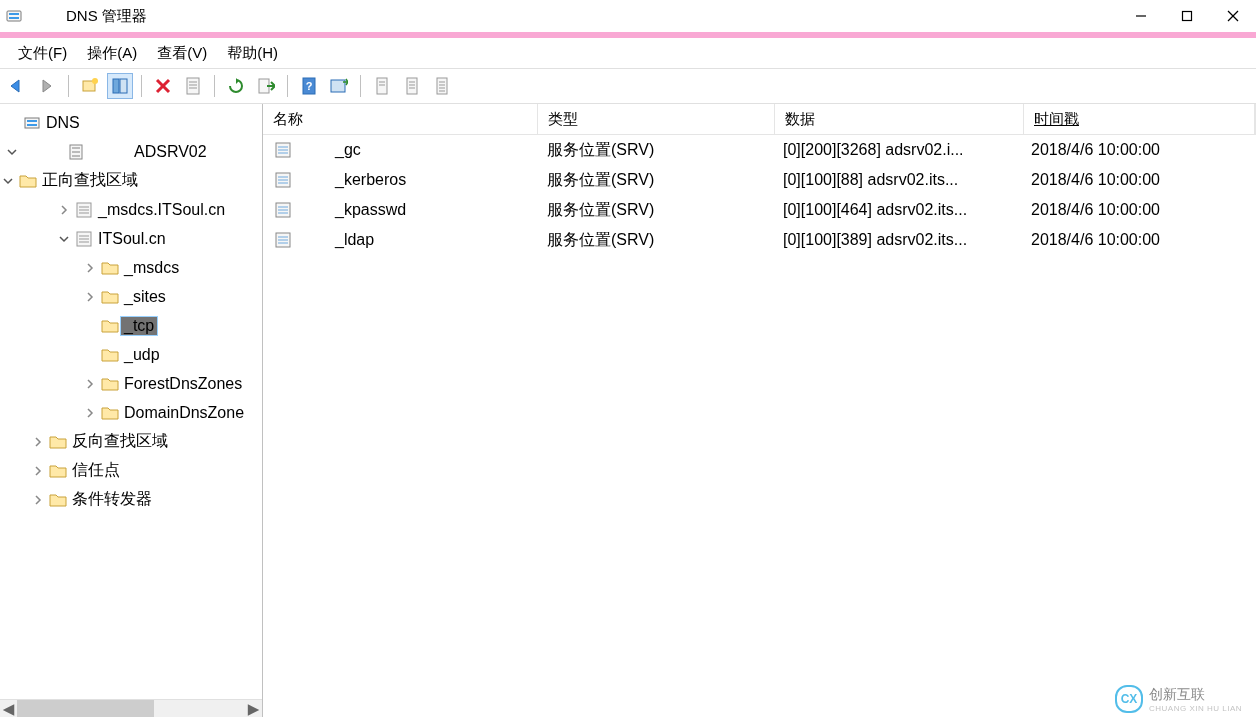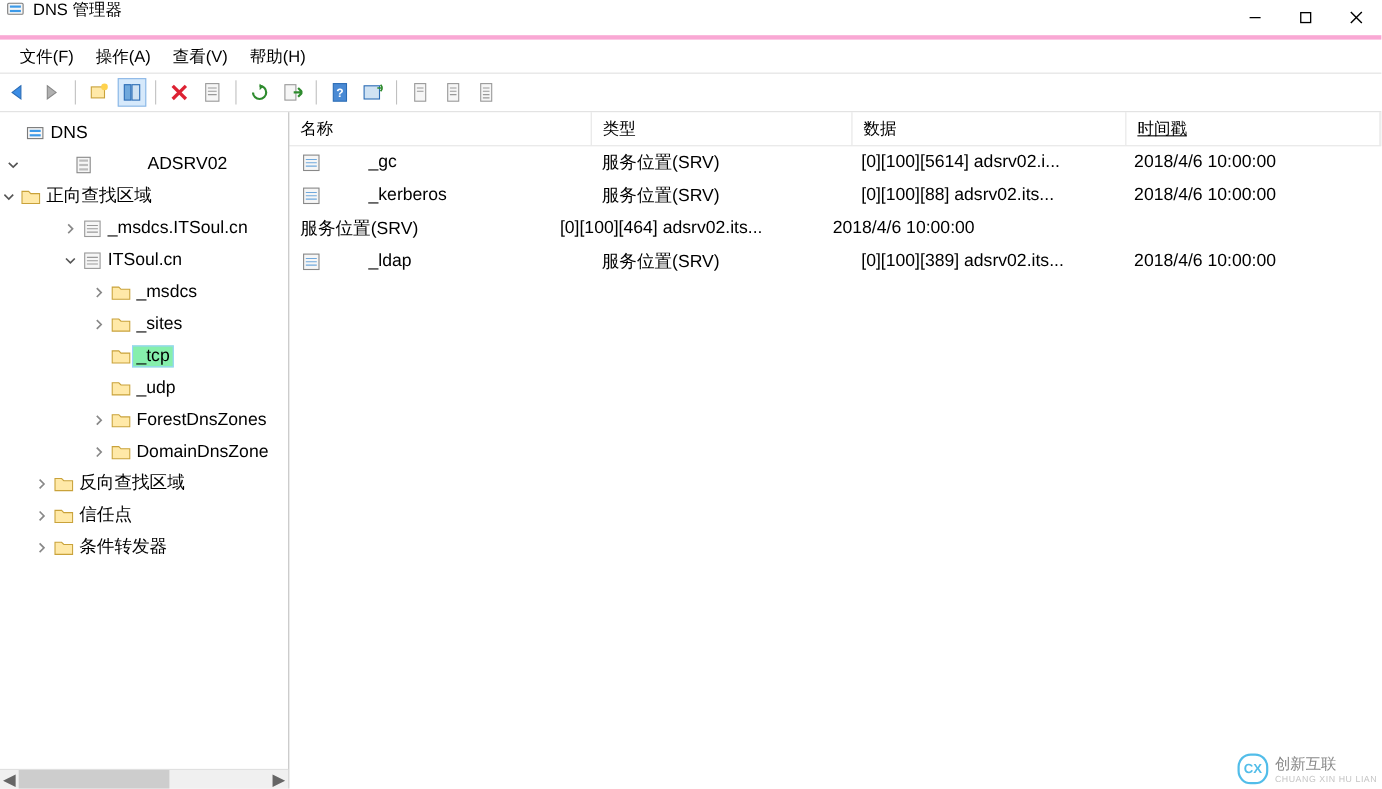--- a/index.html
+++ b/index.html
@@ -17,23 +17,25 @@
     display: flex;
     flex-direction: column;
     width: 100%;
     height: 100%;
     box-sizing: border-box;
   }
   
   .titlebar {
     height: 32px;
     display: flex;
+    align-items: center;
     padding-left: 6px;
-    border-bottom: 4px solid #f9a8d4;
+    border-bottom: 6px solid #f9a8d4;
     position: relative;
+    gap: 36px;
   }
   .titlebar .app-icon {
     width: 16px; height: 16px; margin-right: 8px;
   }
   .titlebar .title-text {
     font-size: 15px;
   }
   .win-controls {
     position: absolute;
     right: 0; top: 0;
@@ -101,21 +103,21 @@
   }
   .treerow {
     display: flex;
     align-items: center;
     height: 29px;
     white-space: nowrap;
   }
   .tw { width:16px; height:16px; display:flex; align-items:center; justify-content:center; color:#555; font-size:12px; }
   .ic { width:20px; height:20px; margin:0 4px 0 2px; display:flex; align-items:center; justify-content:center; }
   .lbl { font-size: 16px; }
-  .sel  { background:#86efac; border:1px solid #99d1ff; padding:0 3px; margin-left:-4px;}
+  .sel  { background:#737373; border:1px solid #99d1ff; padding:0 3px; margin-left:-4px;}
   
   .hscroll {
     height: 17px;
     border-top: 1px solid #e0e0e0;
     background: #f0f0f0;
     display:flex;
     align-items:stretch;
   }
   .hscroll .arrow { width:17px; display:flex; align-items:center; justify-content:center; color:#666; background:#f0f0f0;}
   .hscroll .track { flex:1; background:#f0f0f0; position:relative;}
@@ -159,21 +161,21 @@
   .cell { padding: 0 10px; font-size:16px; overflow:hidden; text-overflow:ellipsis; white-space:nowrap; }
   .cell.name { width:254px; display:flex; align-items:center;gap:36px; }
   .cell.type { width:216px; }
   .cell.data { width:228px; }
   .cell.ts   { flex:1; }
   .rec-icon { width:20px; height:20px; margin-right:6px; display:flex; align-items:center; justify-content:center;}
 
   
   .watermark {
     position:absolute;
-    right:4px; bottom:4px;
+    right:14px; bottom:4px;
     font-size:12px;
     color:#888;
     display:flex;
     align-items:center;
     gap:6px;
     opacity:0.7;
   }
   .watermark .logo {
     width:24px; height:24px;
     border-radius:12px;
@@ -542,40 +544,51 @@
                 <svg width="18" height="18">
                   <rect x="2" y="2" width="14" height="14" fill="#f6f6f6" stroke="#888"></rect>
                   <line x1="4" y1="6" x2="14" y2="6" stroke="#6fa8dc"></line>
                   <line x1="4" y1="9" x2="14" y2="9" stroke="#6fa8dc"></line>
                   <line x1="4" y1="12" x2="14" y2="12" stroke="#6fa8dc"></line>
                 </svg>
               </span>
               <span>_gc</span>
             </div>
             <div class="cell type">服务位置(SRV)</div>
-            <div class="cell data">[0][100][5614] adsrv02.i...</div>
+            <div class="cell data">[0][200][3268] adsrv02.i...</div>
             <div class="cell ts">2018/4/6 10:00:00</div>
           </div>
           <div class="listrow">
             <div class="cell name">
               <span class="rec-icon">
                 <svg width="18" height="18">
                   <rect x="2" y="2" width="14" height="14" fill="#f6f6f6" stroke="#888"></rect>
                   <line x1="4" y1="6" x2="14" y2="6" stroke="#6fa8dc"></line>
                   <line x1="4" y1="9" x2="14" y2="9" stroke="#6fa8dc"></line>
                   <line x1="4" y1="12" x2="14" y2="12" stroke="#6fa8dc"></line>
                 </svg>
               </span>
               <span>_kerberos</span>
             </div>
             <div class="cell type">服务位置(SRV)</div>
             <div class="cell data">[0][100][88] adsrv02.its...</div>
             <div class="cell ts">2018/4/6 10:00:00</div>
           </div>
           <div class="listrow">
+            <div class="cell name">
+              <span class="rec-icon">
+                <svg width="18" height="18">
+                  <rect x="2" y="2" width="14" height="14" fill="#f6f6f6" stroke="#888"></rect>
+                  <line x1="4" y1="6" x2="14" y2="6" stroke="#6fa8dc"></line>
+                  <line x1="4" y1="9" x2="14" y2="9" stroke="#6fa8dc"></line>
+                  <line x1="4" y1="12" x2="14" y2="12" stroke="#6fa8dc"></line>
+                </svg>
+              </span>
+              <span>_kpasswd</span>
+            </div>
             <div class="cell type">服务位置(SRV)</div>
             <div class="cell data">[0][100][464] adsrv02.its...</div>
             <div class="cell ts">2018/4/6 10:00:00</div>
           </div>
           <div class="listrow">
             <div class="cell name">
               <span class="rec-icon">
                 <svg width="18" height="18">
                   <rect x="2" y="2" width="14" height="14" fill="#f6f6f6" stroke="#888"></rect>
                   <line x1="4" y1="6" x2="14" y2="6" stroke="#6fa8dc"></line>

